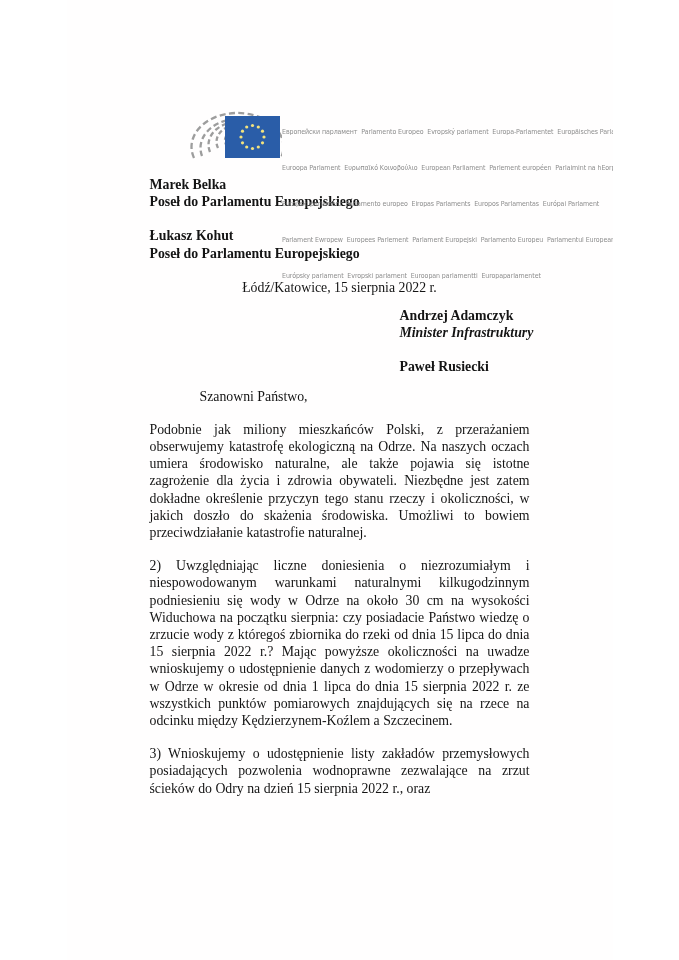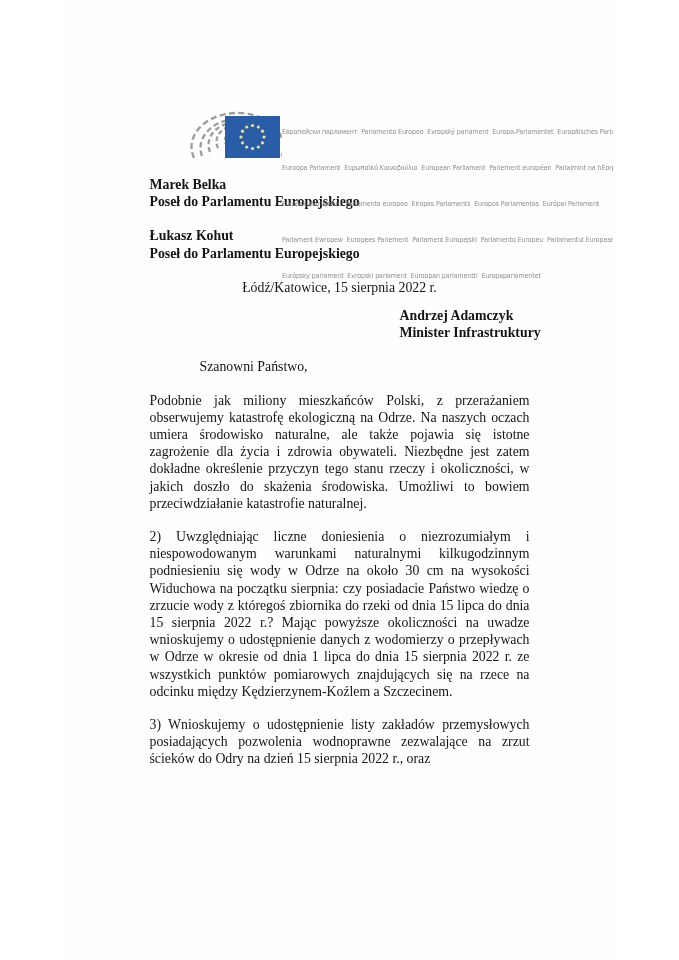--- a/index.html
+++ b/index.html
@@ -32,21 +32,21 @@
     white-space:pre;
   }
   
   .sender{margin:0 0 17px 0;}
   .b{font-weight:bold;}
   .dateline{text-align:center;margin-top:8px;}
   
   .recipients{margin-left:250px;width:263px;margin-top:11px;}
   .recipient{margin-bottom:17px;}
   .recipient:last-child{margin-bottom:0;}
-  .just{text-align:justify;}
+  .just{text-align:justify;font-style:italic;}
   
   .salutation{margin-top:12px;text-indent:50px;font-family:Liberation Serif, serif;}
   .body-par{margin:16px 0 0 0;text-align:justify;}
 </style>
 </head>
 <body>
 
 <div class="page">
 
   <div class="letterhead">
@@ -98,20 +98,21 @@
   </div>
 
   <div class="dateline">Łódź/Katowice, 15 sierpnia 2022 r.</div>
 
   <div class="recipients">
     <div class="recipient">
       <div class="b">Andrzej Adamczyk</div>
       <div class="b just">Minister Infrastruktury</div>
     </div>
     <div class="recipient">
+      <div class="b">Paweł Rusiecki</div>
     </div>
   </div>
 
   <div class="salutation">Szanowni Państwo,</div>
 
   <p class="body-par">Podobnie jak miliony mieszkańców Polski, z przerażaniem obserwujemy katastrofę ekologiczną na Odrze. Na naszych oczach umiera środowisko naturalne, ale także pojawia się istotne zagrożenie dla życia i zdrowia obywateli. Niezbędne jest zatem dokładne określenie przyczyn tego stanu rzeczy i okoliczności, w jakich doszło do skażenia środowiska. Umożliwi to bowiem przeciwdziałanie katastrofie naturalnej.</p>
   <p class="body-par">2) Uwzględniając liczne doniesienia o niezrozumiałym i niespowodowanym warunkami naturalnymi kilkugodzinnym podniesieniu się wody w Odrze na około 30 cm na wysokości Widuchowa na początku sierpnia: czy posiadacie Państwo wiedzę o zrzucie wody z któregoś zbiornika do rzeki od dnia 15 lipca do dnia 15 sierpnia 2022 r.? Mając powyższe okoliczności na uwadze wnioskujemy o udostępnienie danych z wodomierzy o przepływach w Odrze w okresie od dnia 1 lipca do dnia 15 sierpnia 2022 r. ze wszystkich punktów pomiarowych znajdujących się na rzece na odcinku między Kędzierzynem-Koźlem a Szczecinem.</p>
   <p class="body-par">3) Wnioskujemy o udostępnienie listy zakładów przemysłowych posiadających pozwolenia wodnoprawne zezwalające na zrzut ścieków do Odry na dzień 15 sierpnia 2022 r., oraz</p>
 
 </div>

